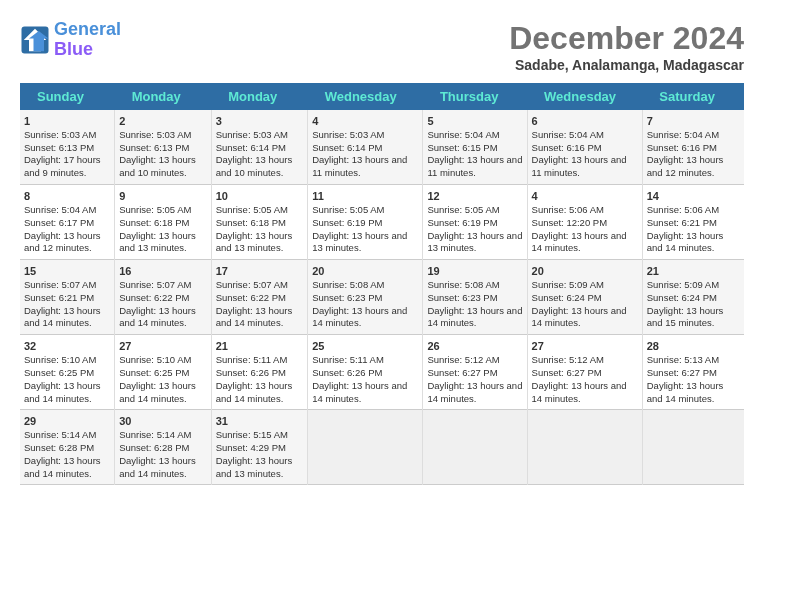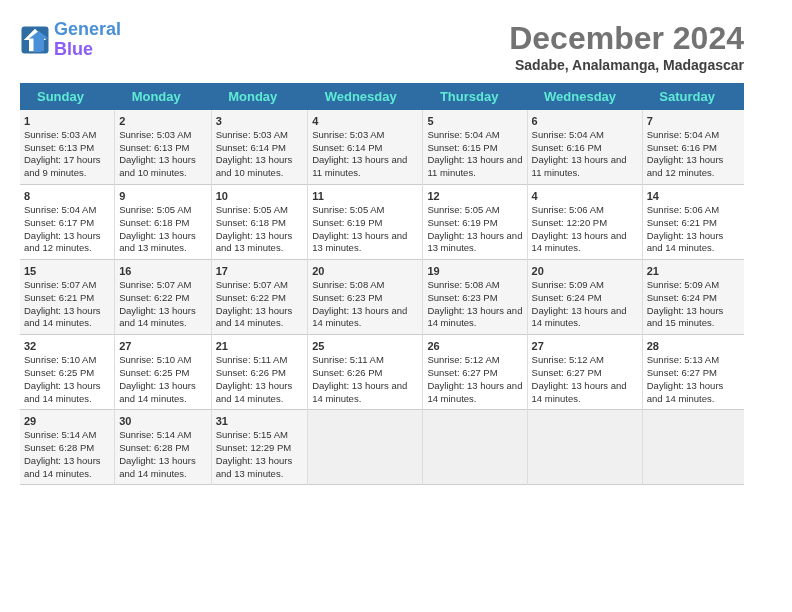--- a/index.html
+++ b/index.html
@@ -160,21 +160,21 @@
           <td><span class="day-num">27</span><span>Sunrise: 5:10 AM</span><br><span>Sunset: 6:25 PM</span><br><span>Daylight: 13 hours and 14 minutes.</span></td>
           <td><span class="day-num">21</span><span>Sunrise: 5:11 AM</span><br><span>Sunset: 6:26 PM</span><br><span>Daylight: 13 hours and 14 minutes.</span></td>
           <td><span class="day-num">25</span><span>Sunrise: 5:11 AM</span><br><span>Sunset: 6:26 PM</span><br><span>Daylight: 13 hours and 14 minutes.</span></td>
           <td><span class="day-num">26</span><span>Sunrise: 5:12 AM</span><br><span>Sunset: 6:27 PM</span><br><span>Daylight: 13 hours and 14 minutes.</span></td>
           <td><span class="day-num">27</span><span>Sunrise: 5:12 AM</span><br><span>Sunset: 6:27 PM</span><br><span>Daylight: 13 hours and 14 minutes.</span></td>
           <td><span class="day-num">28</span><span>Sunrise: 5:13 AM</span><br><span>Sunset: 6:27 PM</span><br><span>Daylight: 13 hours and 14 minutes.</span></td>
         </tr>
         <tr>
           <td><span class="day-num">29</span><span>Sunrise: 5:14 AM</span><br><span>Sunset: 6:28 PM</span><br><span>Daylight: 13 hours and 14 minutes.</span></td>
           <td><span class="day-num">30</span><span>Sunrise: 5:14 AM</span><br><span>Sunset: 6:28 PM</span><br><span>Daylight: 13 hours and 14 minutes.</span></td>
-          <td><span class="day-num">31</span><span>Sunrise: 5:15 AM</span><br><span>Sunset: 12:29 PM</span><br><span>Daylight: 13 hours and 13 minutes.</span></td>
+          <td><span class="day-num">31</span><span>Sunrise: 5:15 AM</span><br><span>Sunset: 4:29 PM</span><br><span>Daylight: 13 hours and 13 minutes.</span></td>
           <td class="empty-cell">&nbsp;</td>
           <td class="empty-cell">&nbsp;</td>
           <td class="empty-cell">&nbsp;</td>
           <td class="empty-cell">&nbsp;</td>
         </tr>
       </tbody>
   </table>
 </div>
 
 </body></html>

